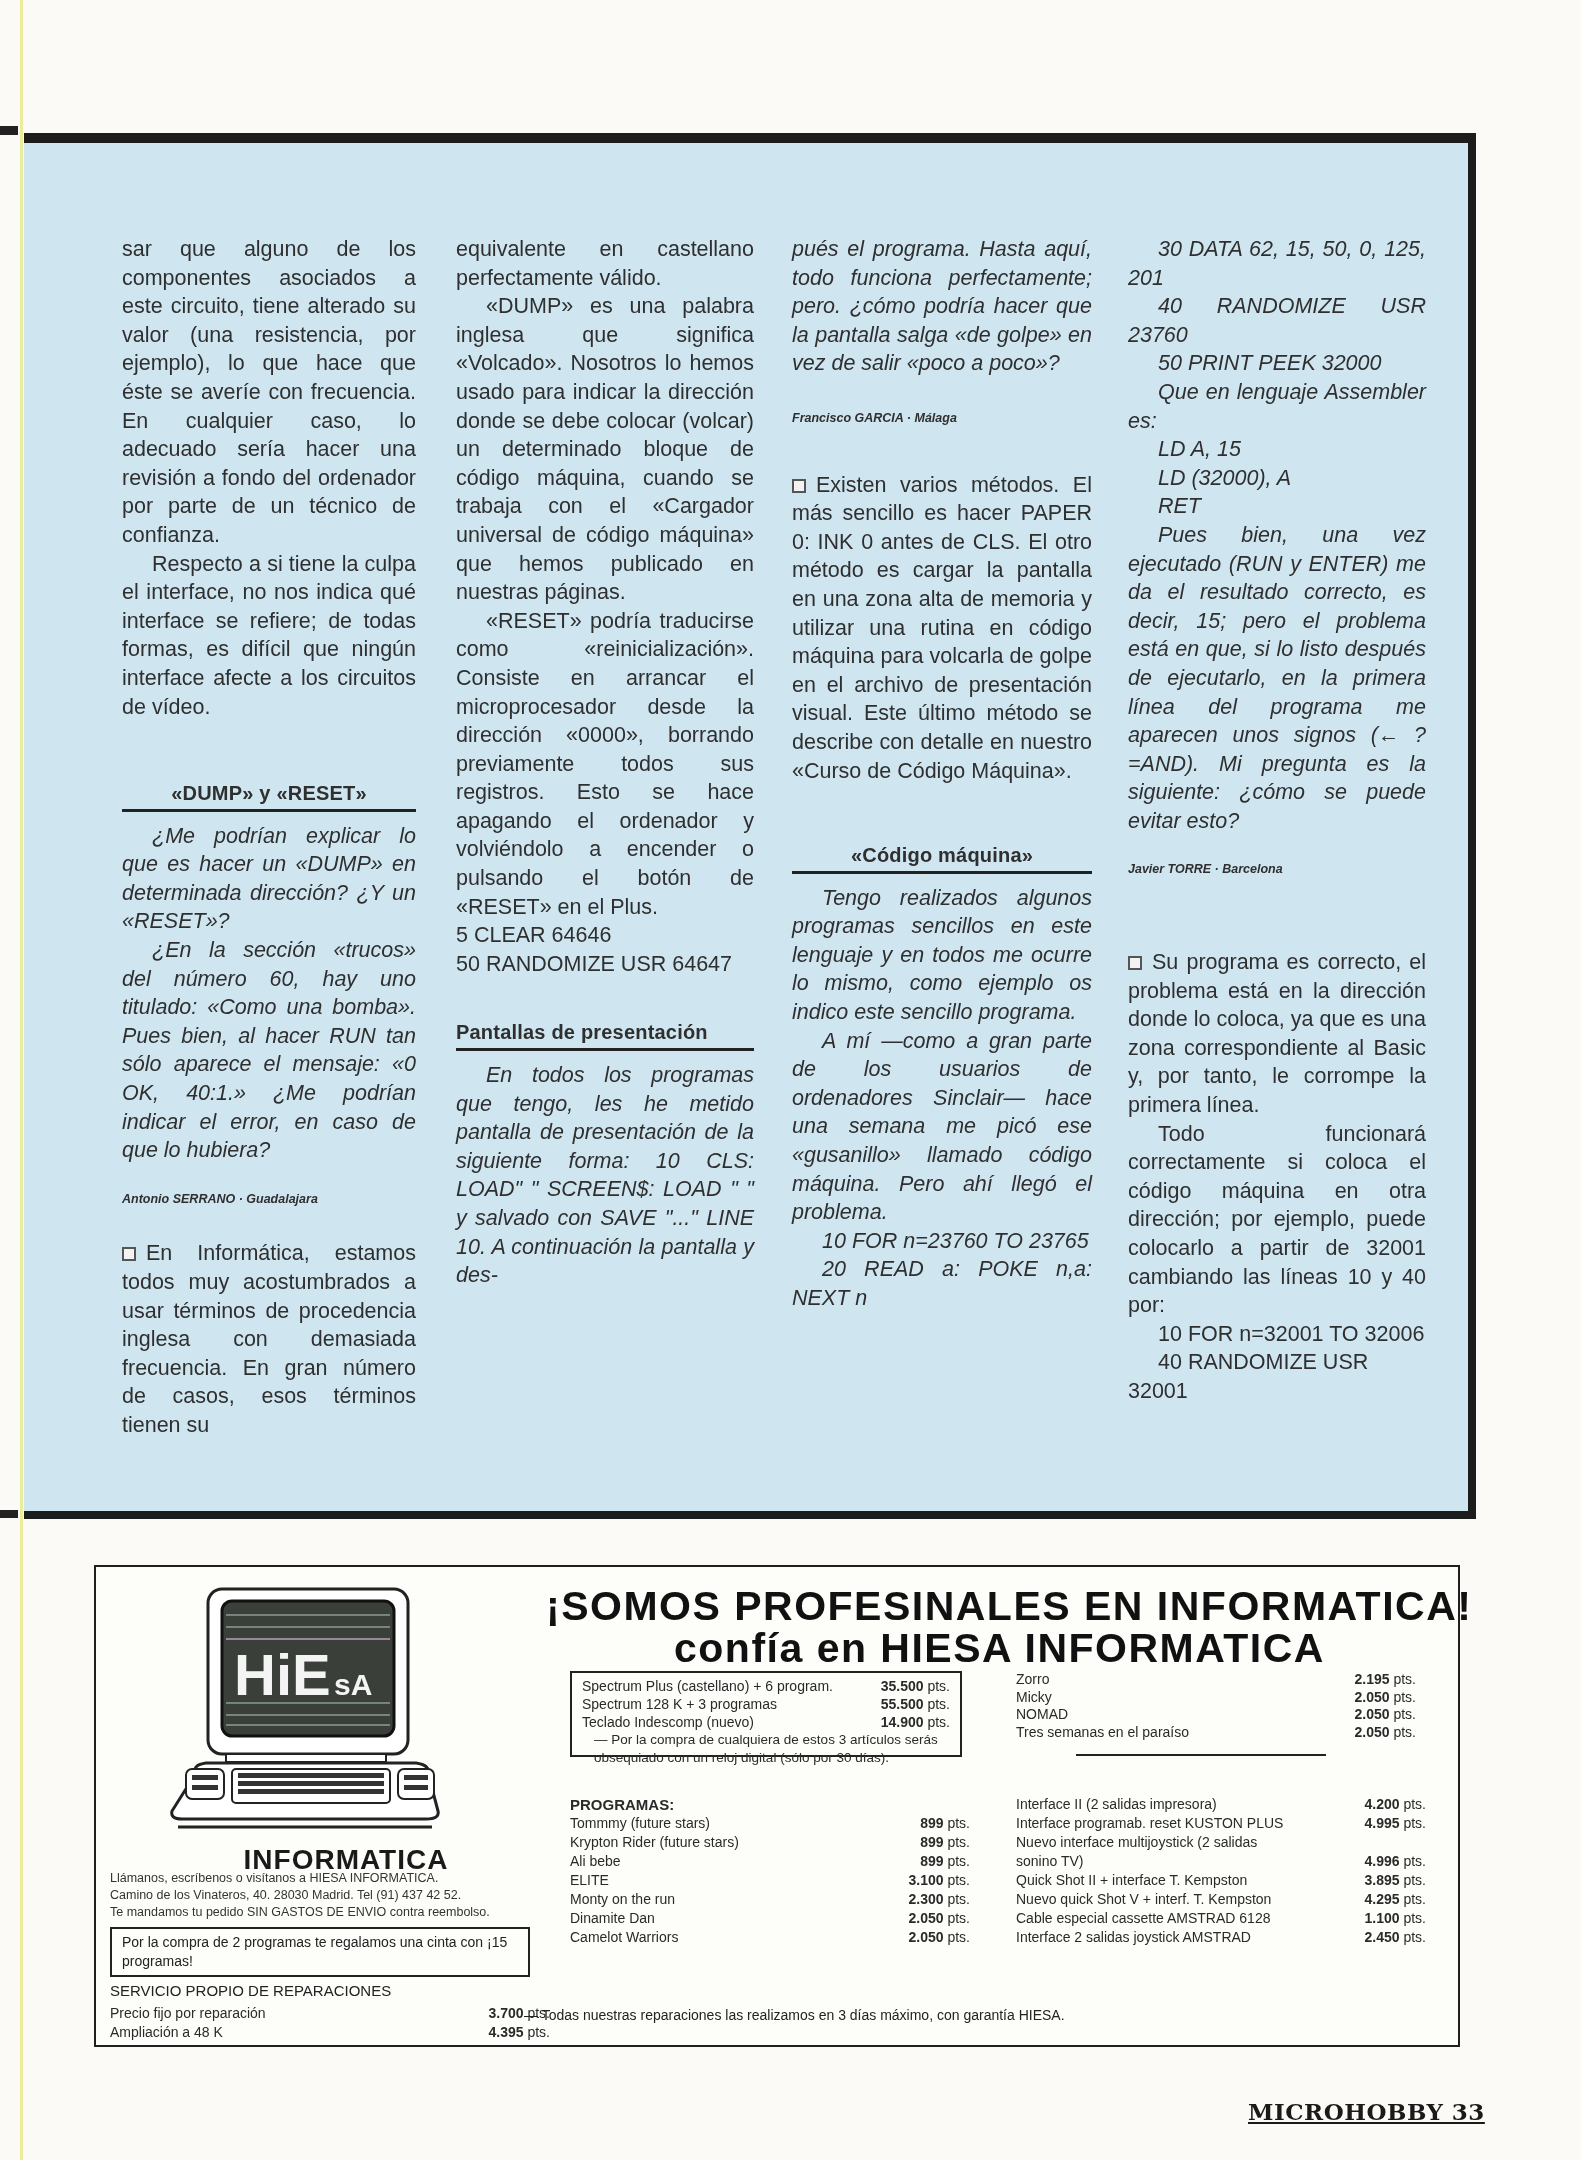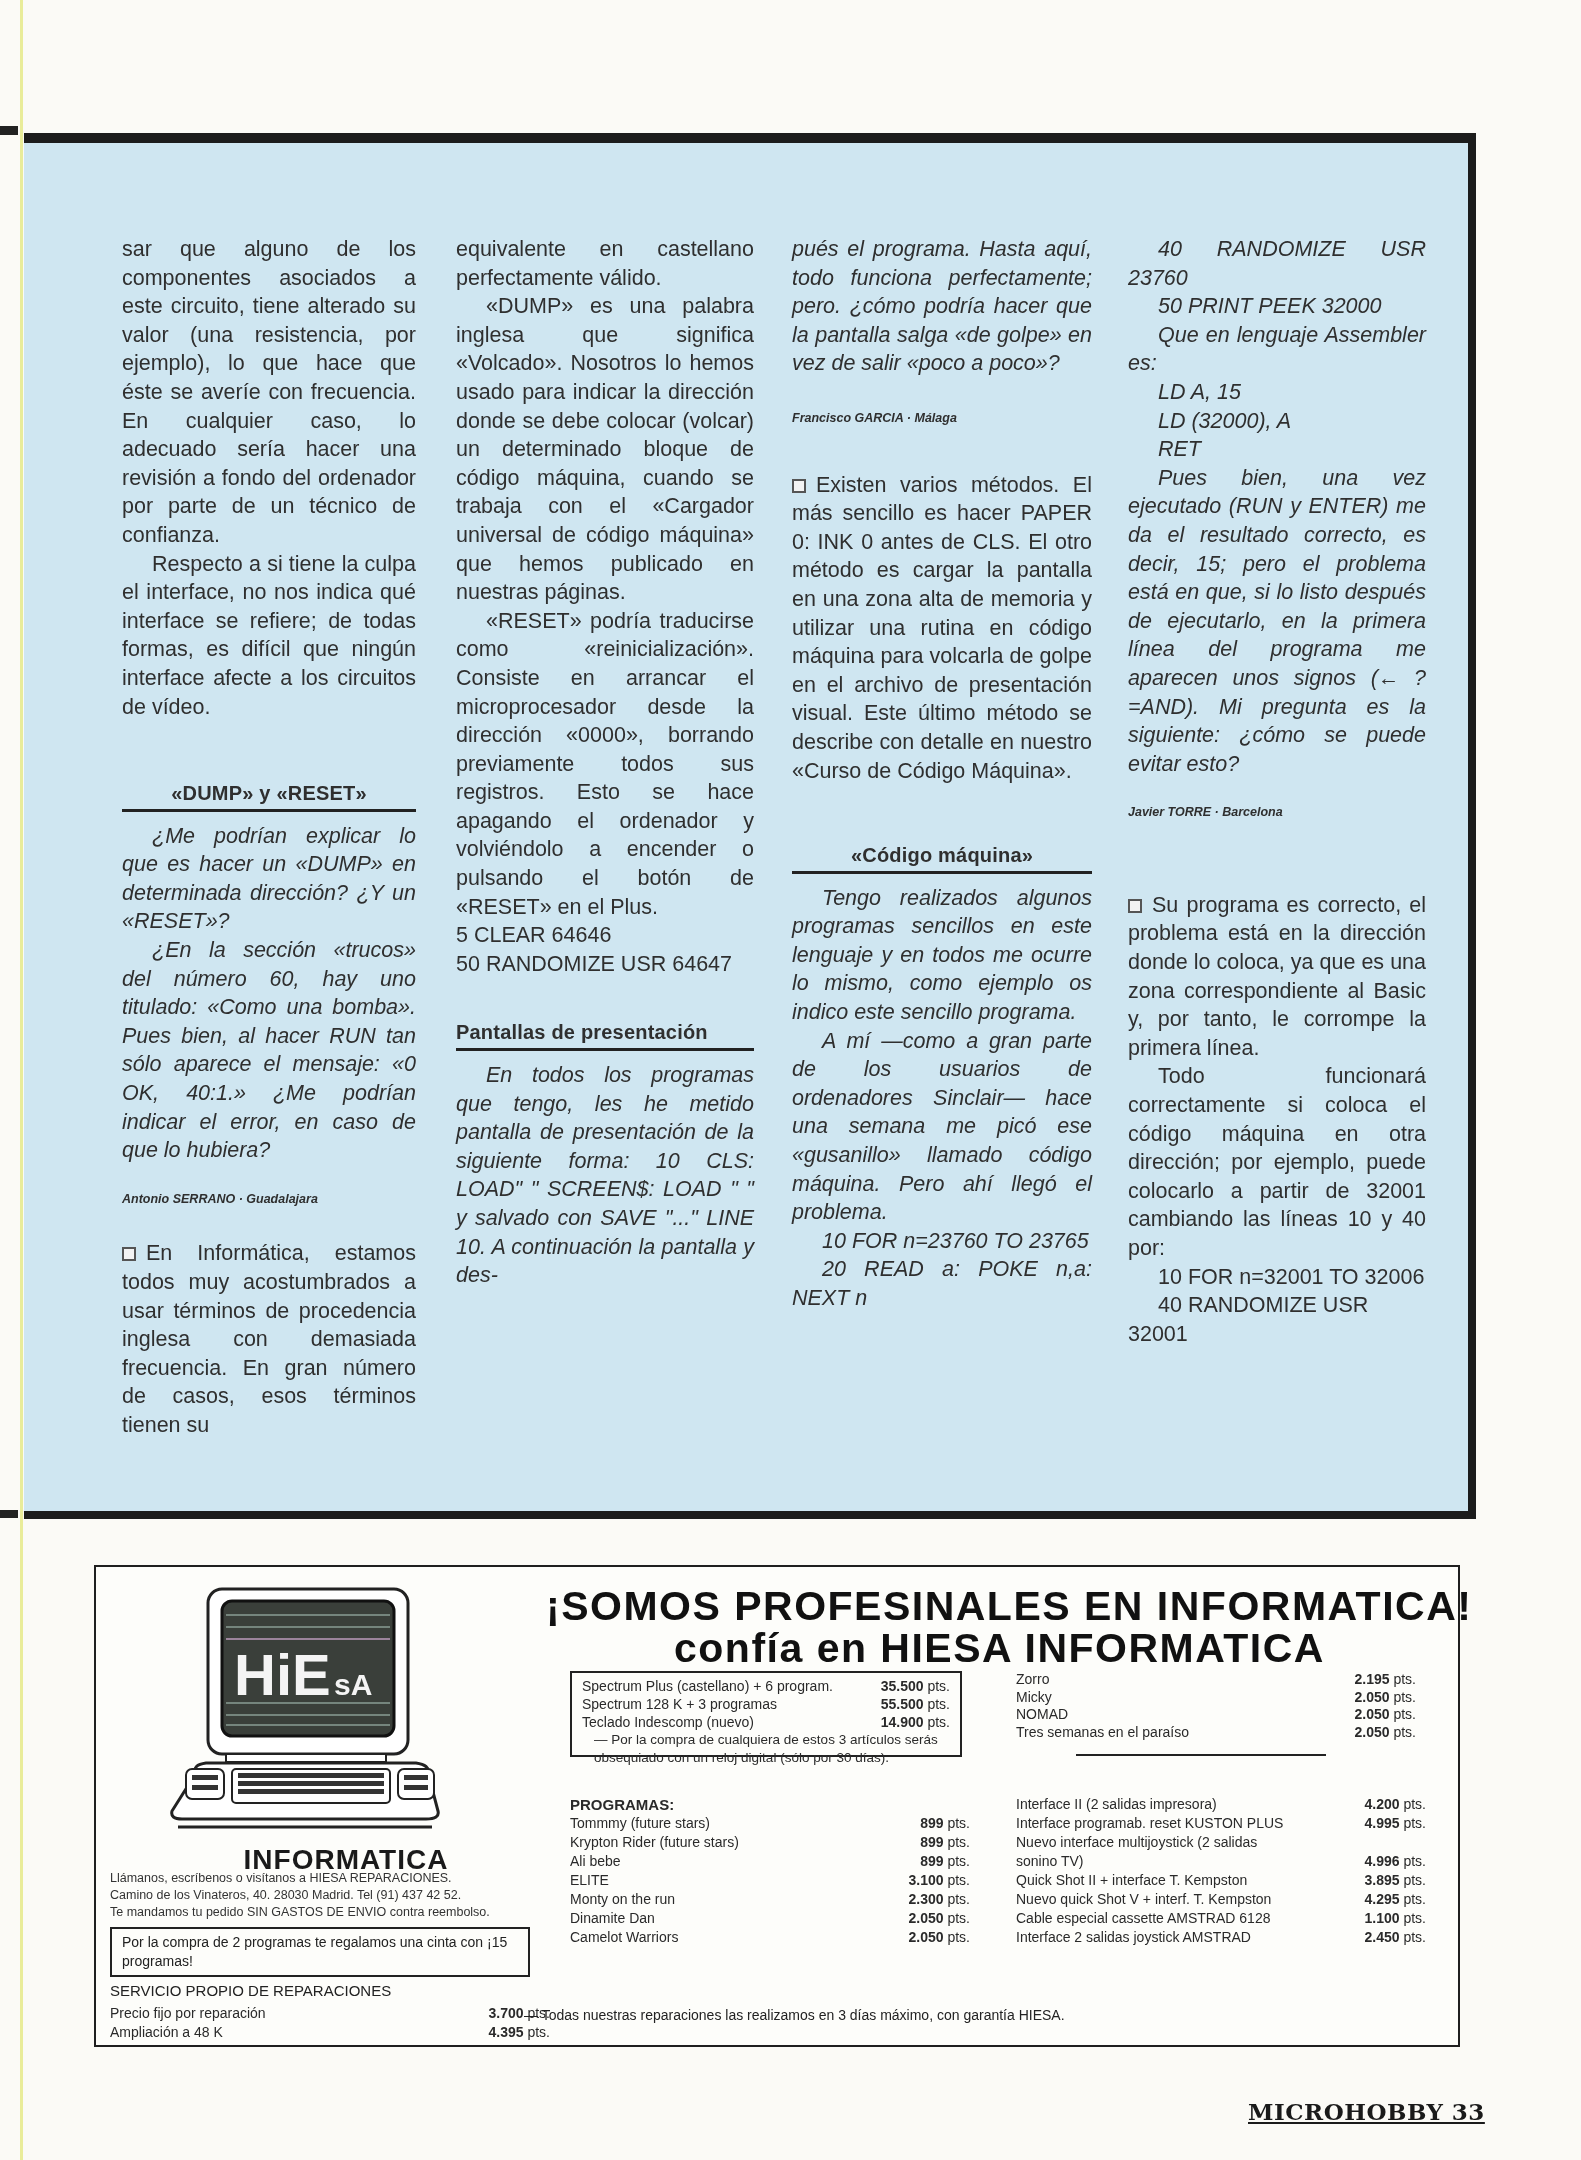--- a/index.html
+++ b/index.html
@@ -103,20 +103,21 @@
   <p><span class="box"></span><span>Existen varios métodos. El más sencillo es hacer PAPER 0: INK 0 antes de CLS. El otro método es cargar la pantalla en una zona alta de memoria y utilizar una rutina en código máquina para volcarla de golpe en el archivo de presentación visual. Este último método se describe con detalle en nuestro «Curso de Código Máquina».</span></p>
   <div style="height:56px"></div>
   <div class="sec-title">«Código máquina»</div>
   <p class="ind it">Tengo realizados algunos programas sencillos en este lenguaje y en todos me ocurre lo mismo, como ejemplo os indico este sencillo programa.</p>
   <p class="ind it">A mí —como a gran parte de los usuarios de ordenadores Sinclair— hace una semana me picó ese «gusanillo» llamado código máquina. Pero ahí llegó el problema.</p>
   <p class="ind it">10 FOR n=23760 TO 23765</p>
   <p class="ind it">20 READ a: POKE n,a: NEXT n</p>
 </div>
 
 <div class="col col4">
+  <p class="ind it">30 DATA 62, 15, 50, 0, 125, 201</p>
   <p class="ind it">40 RANDOMIZE USR 23760</p>
   <p class="ind it">50 PRINT PEEK 32000</p>
   <p class="ind it">Que en lenguaje Assembler es:</p>
   <p class="ind it code">LD A, 15</p>
   <p class="ind it code">LD (32000), A</p>
   <p class="ind it code">RET</p>
   <p class="ind it">Pues bien, una vez ejecutado (RUN y ENTER) me da el resultado correcto, es decir, 15; pero el problema está en que, si lo listo después de ejecutarlo, en la primera línea del programa me aparecen unos signos (← ?=AND). Mi pregunta es la siguiente: ¿cómo se puede evitar esto?</p>
   <div style="height:20px"></div>
   <p class="signature">Javier TORRE · Barcelona</p>
   <div style="height:64px"></div>
@@ -151,21 +152,21 @@
         <rect x="82" y="214" width="146" height="5"></rect>
       <rect x="36" y="200" width="26" height="5"></rect>
         <rect x="36" y="210" width="26" height="5"></rect>
       <rect x="248" y="200" width="24" height="5"></rect>
         <rect x="248" y="210" width="24" height="5"></rect>
     </g>
     <line x1="22" y1="252" x2="276" y2="252" stroke="#222" stroke-width="3"></line>
   </svg>
   <div class="ad-informatica">INFORMATICA</div>
   <div class="ad-contact">
-    <div>Llámanos, escríbenos o visítanos a HIESA REPARACIONES.</div>
+    <div>Llámanos, escríbenos o visítanos a HIESA INFORMATICA.</div>
     <div>Camino de los Vinateros, 40. 28030 Madrid. Tel (91) 437 42 52.</div>
     <div>Te mandamos tu pedido SIN GASTOS DE ENVIO contra reembolso.</div>
   </div>
   <div class="ad-promo">Por la compra de 2 programas te regalamos una cinta con ¡15 programas!</div>
   <div class="ad-repair-title">SERVICIO PROPIO DE REPARACIONES</div>
   <div class="ad-repair">
     <div class="row">
         <span>Precio fijo por reparación</span>
         <span class="price"><b>3.700</b> <span>pts.</span></span>
       </div>

